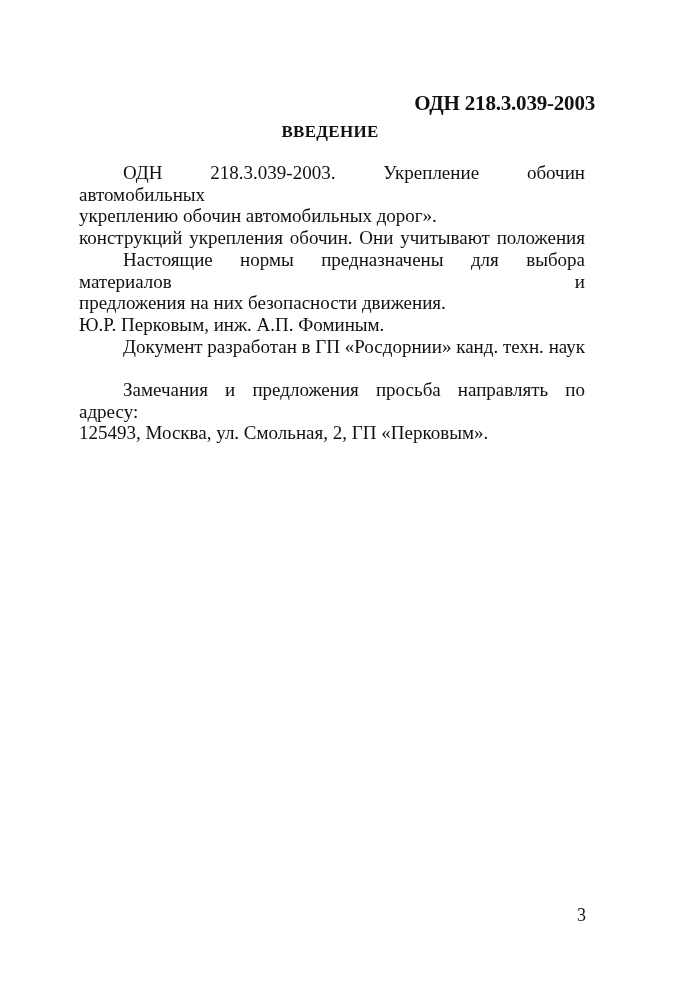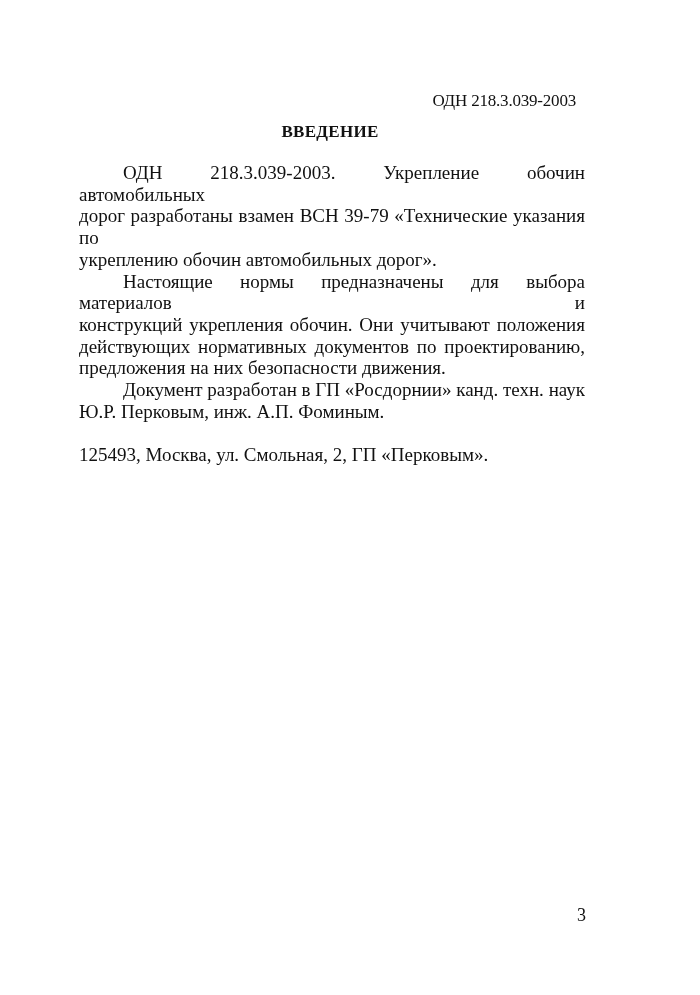--- a/index.html
+++ b/index.html
@@ -1,47 +1,46 @@
 <!DOCTYPE html>
 <html><head>
   <meta charset="utf-8">
   <style>
     html, body { margin: 0; padding: 0; background: #ffffff; }
     body { width: 700px; height: 995px; position: relative; overflow: hidden;
       font-family: "Liberation Serif", "DejaVu Serif", serif; color: #111; }
-    .docnum { position: absolute; top: 91px; right: 124px; font-weight: normal; font-size: 17px; letter-spacing: -0.2px; }
+    .docnum { position: absolute; top: 91px; right: 105px; font-weight: bold; font-size: 21px; letter-spacing: -0.2px; }
     .title { position: absolute; top: 122px; left: 0; width: 660px; text-align: center; font-weight: bold; font-size: 17px; letter-spacing: 0.3px; }
     .body { position: absolute; left: 79px; width: 506px; top: 162px; font-size: 19px; line-height: 21.7px; }
     .p { text-align: justify; text-indent: 44px; margin: 0; }
     .line { display: block; text-align-last: justify; }
     .line.last { text-align-last: left; }
     .gap { height: 21.7px; }
     .pagenum { position: absolute; top: 905px; left: 577px; font-size: 18px; }
   </style>
 </head>
 <body>
 
 <div class="docnum">ОДН 218.3.039-2003</div>
 <div class="title">ВВЕДЕНИЕ</div>
 
 <div class="body">
   <div class="p">
     <span class="line" style="text-indent:44px">ОДН 218.3.039-2003. Укрепление обочин автомобильных</span>
-    <span class="line" style="text-indent:0">дорог разработаны взамен ВСН 39-79 «Технические указания по</span>
     <span class="line last" style="text-indent:0">укреплению обочин автомобильных дорог».</span>
   </div>
   <div class="p">
+    <span class="line" style="text-indent:0">конструкций укрепления обочин. Они учитывают положения</span>
     <span class="line" style="text-indent:44px">Настоящие нормы предназначены для выбора материалов и</span>
-    <span class="line" style="text-indent:0">конструкций укрепления обочин. Они учитывают положения</span>
-    <span class="line" style="text-indent:0">действующих нормативных документов по проектированию,</span>
     <span class="line last" style="text-indent:0">предложения на них безопасности движения.</span>
   </div>
   <div class="p">
+    <span class="line last" style="text-indent:0">Ю.Р. Перковым, инж. А.П. Фоминым.</span>
     <span class="line" style="text-indent:44px">Документ разработан в ГП «Росдорнии» канд. техн. наук</span>
-    <span class="line last" style="text-indent:0">Ю.Р. Перковым, инж. А.П. Фоминым.</span>
   </div>
   <div class="gap"></div>
   <div class="p">
+    <span class="line" style="text-indent:44px">Замечания и предложения просьба направлять по адресу:</span>
     <span class="line last" style="text-indent:0">125493, Москва, ул. Смольная, 2, ГП «Перковым».</span>
   </div>
 </div>
 
 <div class="pagenum">3</div>
 
 </body></html>

